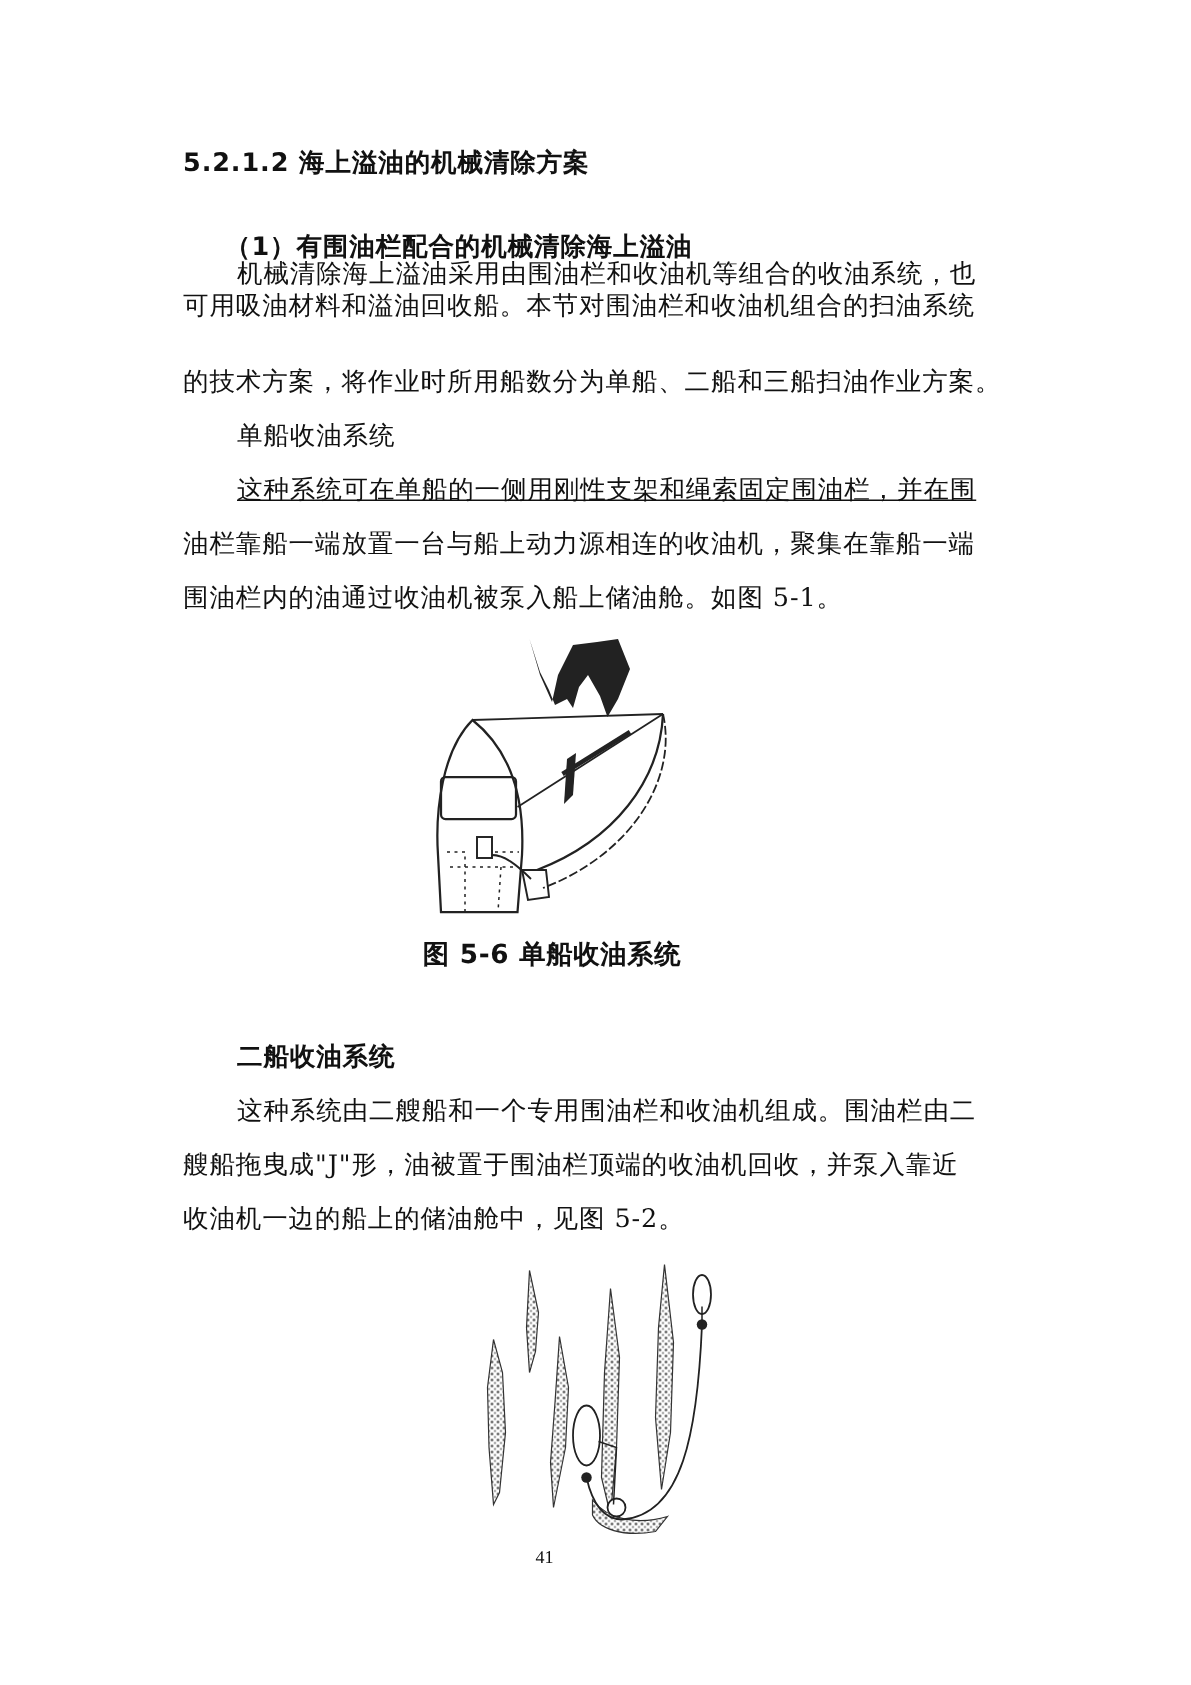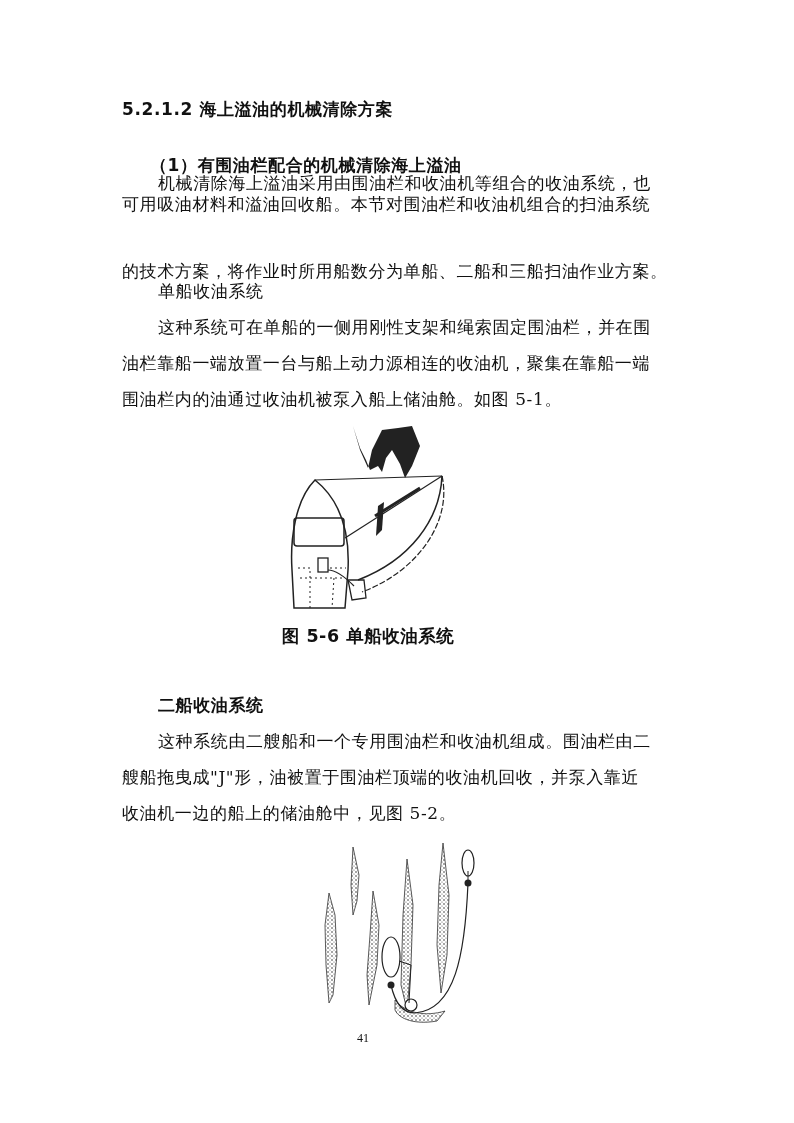--- a/index.html
+++ b/index.html
@@ -13,24 +13,24 @@
   .pagenum { position: absolute; left: 0; width: 726px; text-align: center; font-size: 12px; top: 1031px; font-family: "Liberation Serif", serif; }
   svg { position: absolute; }
 </style>
 </head>
 <body>
 
 <div class="line bold" style="top:98px;">5.2.1.2 海上溢油的机械清除方案</div>
 <div class="line bold" style="top:134px; left:150px;margin-top:20px;">（1）有围油栏配合的机械清除海上溢油</div>
 <div class="line indent" style="top:172px;">机械清除海上溢油采用由围油栏和收油机等组合的收油系统，也</div>
 <div class="line" style="top:193px;">可用吸油材料和溢油回收船。本节对围油栏和收油机组合的扫油系统</div>
-<div class="line" style="top:244px;margin-top:16px;">的技术方案，将作业时所用船数分为单船、二船和三船扫油作业方案。</div>
+<div class="line" style="top:244px;">的技术方案，将作业时所用船数分为单船、二船和三船扫油作业方案。</div>
 
 <div class="line indent" style="top:280px;">单船收油系统</div>
-<div class="line indent" style="top:316px;">这种系统可在单船的一侧用刚性支架和绳索固定围油栏，并在围</div>
+<div class="line indent" style="top:316px;text-decoration:underline;">这种系统可在单船的一侧用刚性支架和绳索固定围油栏，并在围</div>
 <div class="line" style="top:352px;">油栏靠船一端放置一台与船上动力源相连的收油机，聚集在靠船一端</div>
 <div class="line" style="top:388px;">围油栏内的油通过收油机被泵入船上储油舱。如图 5-1。</div>
 
 <svg style="left:270px; top:420px;" width="250" height="200" viewBox="0 0 250 200">
 
   <path d="M83 6 L90 30 L98 48 L102 30 L112 10 L128 8 L142 6 L150 26 L142 46 L135 58 L130 44 L122 30 L116 38 L112 52 L108 46 L100 50 L96 40 L90 28 Z" fill="#222"></path>
 
   <path d="M45 60 C25 80 20 120 22 150 L24 188 L75 188 L78 150 C80 110 70 80 45 60 Z" fill="none" stroke="#222" stroke-width="1.5"></path>
   <rect x="24" y="98" width="50" height="28" rx="3" fill="none" stroke="#222" stroke-width="1.5"></rect>
   <rect x="48" y="138" width="10" height="14" fill="none" stroke="#222" stroke-width="1.3"></rect>

